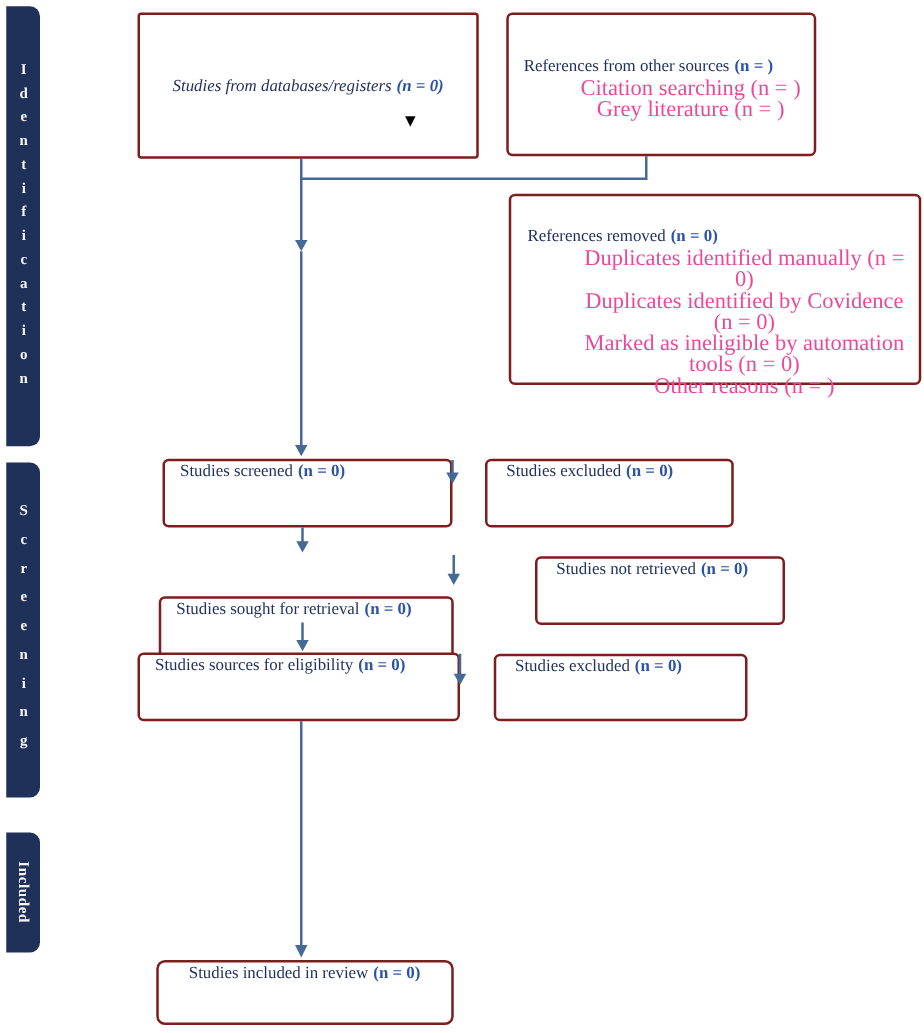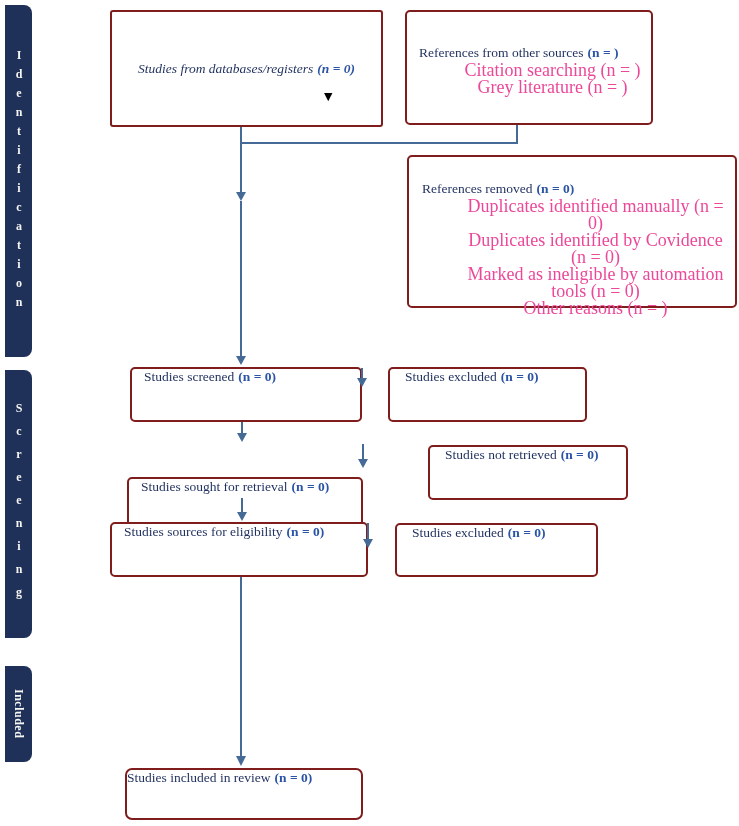--- a/index.html
+++ b/index.html
@@ -73,21 +73,21 @@
 
   #box-databases       { left: 110px; top: 10px;  width: 273px; height: 117px; border-radius: 3px; font-style: italic; }
   #box-other-sources   { left: 405px; top: 10px;  width: 248px; height: 115px; padding: 32px 8px 0 12px; }
   #box-ref-removed     { left: 407px; top: 155px; width: 330px; height: 153px; padding: 23px 8px 0 13px; }
   #box-screened        { left: 130px; top: 367px; width: 232px; height: 55px; padding-left: 12px; }
   #box-excluded-1      { left: 388px; top: 367px; width: 199px; height: 55px; padding-left: 15px; }
   #box-sought          { left: 127px; top: 443px; width: 236px; height: 55px; padding-left: 12px; margin-top: 34px; }
   #box-not-retrieved   { left: 388px; top: 445px; width: 200px; height: 55px; padding-left: 15px; margin-left: 40px; }
   #box-assessed        { left: 110px; top: 522px; width: 258px; height: 55px; padding-left: 12px; }
   #box-excluded-2      { left: 395px; top: 523px; width: 203px; height: 54px; padding-left: 15px; }
-  #box-included        { left: 125px; top: 768px; width: 238px; height: 52px; padding-left: 0; border-radius: 7px; }
+  #box-included        { left: 125px; top: 768px; width: 238px; height: 52px; padding-left: 24px; border-radius: 7px; }
 
   #box-other-sources .sublines { margin-left: 43px; margin-top: 1px; }
   #box-ref-removed   .sublines { margin-left: 42px; margin-top: 1px; }
   .box-heading { line-height: 17px; }
 
   
   #caret {
     position: absolute;
     left: 212px;
     top: 78px;

